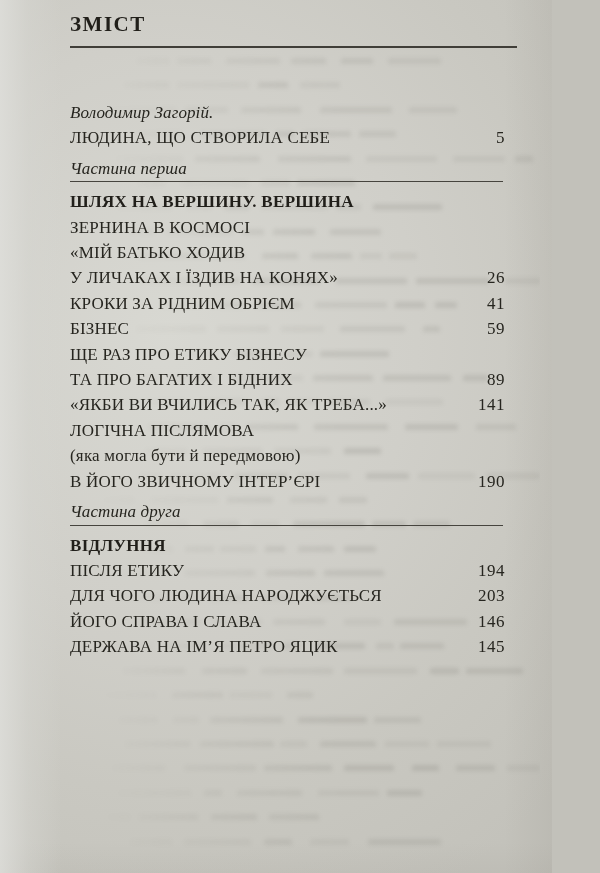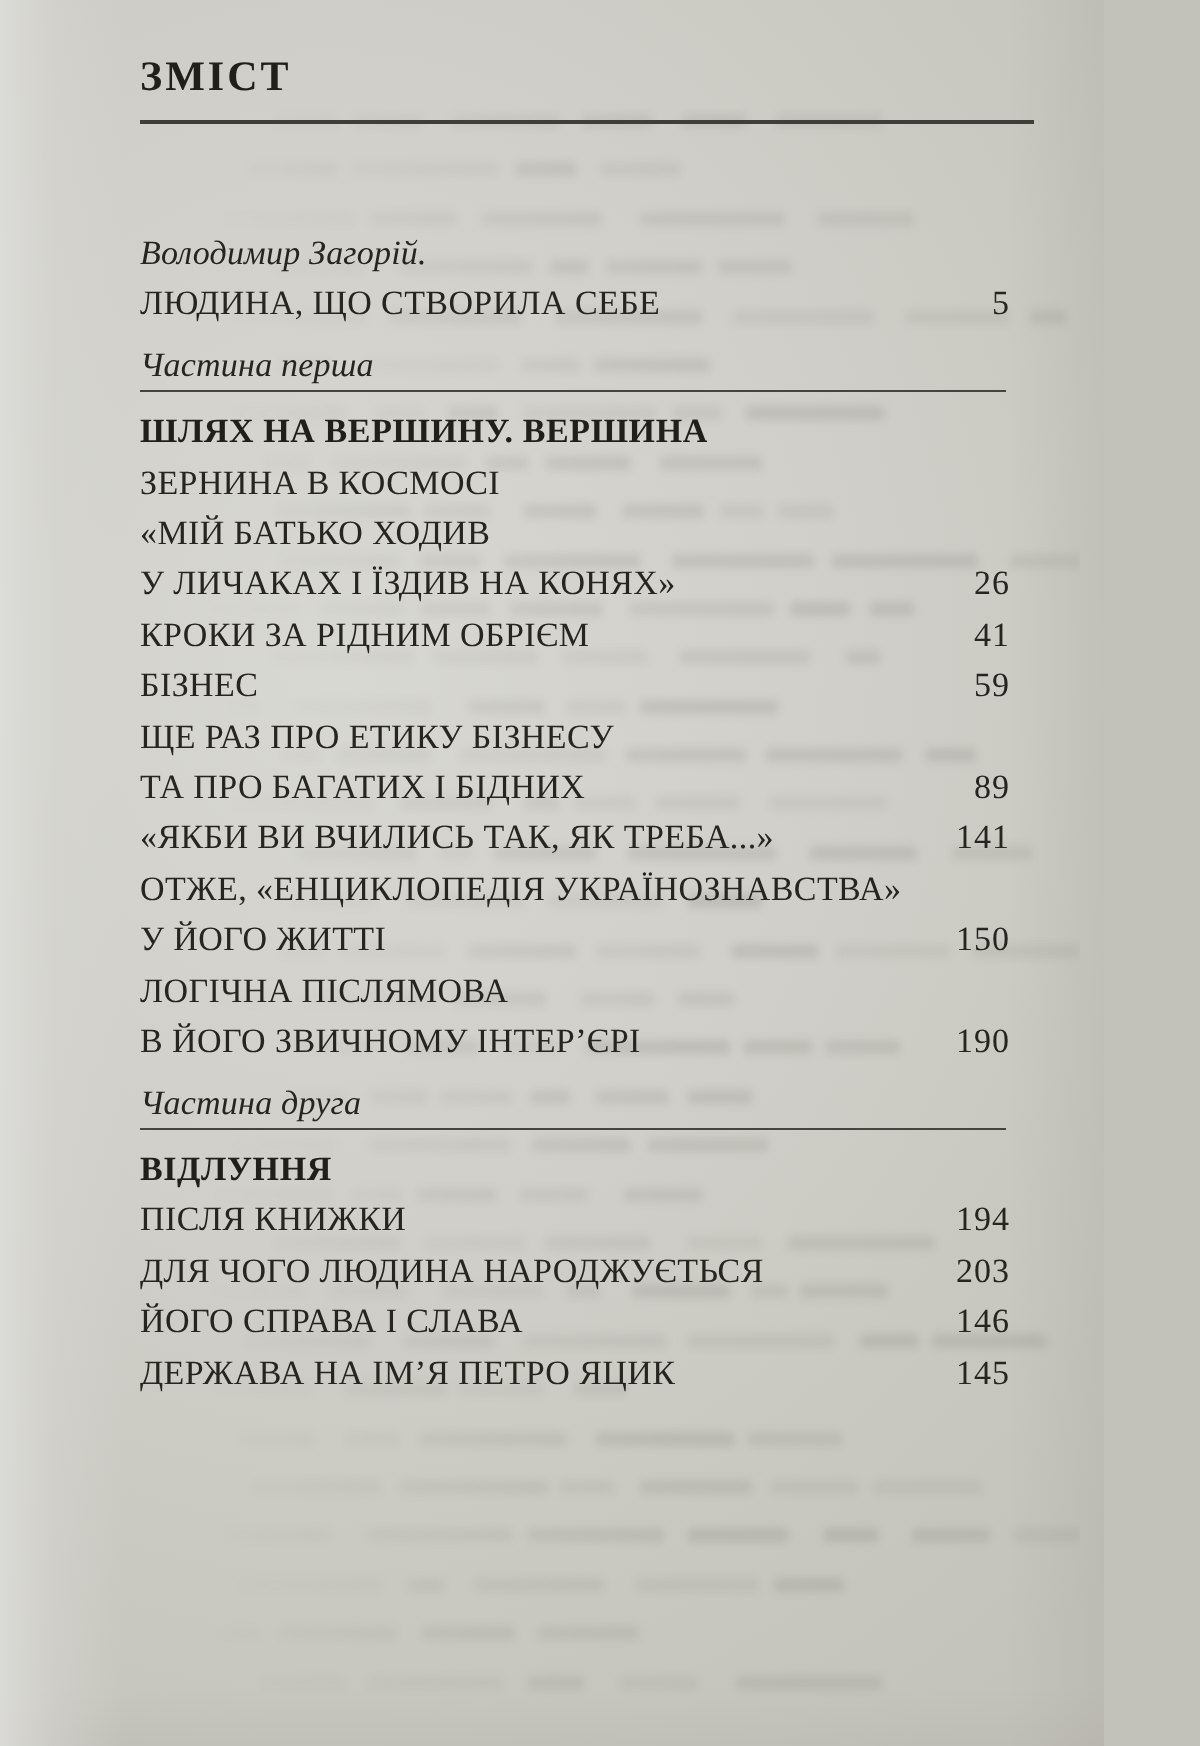--- a/index.html
+++ b/index.html
@@ -9,21 +9,21 @@
     font-family:"Liberation Serif","DejaVu Serif",serif;
   }
   .page{
     position:relative;width:552px;height:873px;
     background:
       linear-gradient(90deg, rgba(222,222,218,.85) 0px, rgba(214,214,209,.5) 28px, rgba(214,214,209,0) 62px),
       linear-gradient(270deg, rgba(150,146,138,.16) 0px, rgba(150,146,138,0) 48px),
       linear-gradient(0deg, rgba(150,146,138,.10) 0px, rgba(150,146,138,0) 30px),
       radial-gradient(ellipse 560px 640px at 30% 38%, #d8d8d2 0%, #d0cfc9 45%, #c9c8c1 72%, #c3c2bb 100%);
     box-sizing:border-box;
-    padding:26px 35px 0 70px;
+    padding:12px 35px 0 70px;
   }
   
   .bleed{
     position:absolute;left:96px;right:12px;top:54px;bottom:10px;
     filter:blur(2px);
     opacity:.17;
     -webkit-mask-image:linear-gradient(90deg, transparent 0%, rgba(0,0,0,.45) 22%, #000 55%);
     mask-image:linear-gradient(90deg, transparent 0%, rgba(0,0,0,.45) 22%, #000 55%);
     pointer-events:none;
     z-index:1;
@@ -129,38 +129,32 @@
             <span class="page-num">89</span>
           </div>
         </div>
         <div class="entry">
           <div class="entry-row">
             <span class="entry-text">«ЯКБИ ВИ ВЧИЛИСЬ ТАК, ЯК ТРЕБА...»</span>
             <span class="page-num">141</span>
           </div>
         </div>
         <div class="entry">
-          <span class="entry-text block">ОТЖЕ, «ЕНЦИКЛОПЕДІЯ УКРАЇНОЗНАВСТВА»</span>
-          <div class="entry-row">
-            <span class="entry-text">У ЙОГО ЖИТТІ</span>
-            <span class="page-num">150</span>
-          </div>
-        </div>
-        <div class="entry">
           <span class="entry-text block">ЛОГІЧНА ПІСЛЯМОВА</span>
+          <span class="entry-text block">(яка могла бути й передмовою)</span>
           <div class="entry-row">
             <span class="entry-text">В ЙОГО ЗВИЧНОМУ ІНТЕР’ЄРІ</span>
             <span class="page-num">190</span>
           </div>
         </div>
         <div class="part-label italic">Частина друга</div>
         <div class="part-heading">ВІДЛУННЯ</div>
         <div class="entry">
           <div class="entry-row">
-            <span class="entry-text">ПІСЛЯ КНИЖКИ</span>
+            <span class="entry-text">ПІСЛЯ ЕТИКУ</span>
             <span class="page-num">194</span>
           </div>
         </div>
         <div class="entry">
           <div class="entry-row">
             <span class="entry-text">ДЛЯ ЧОГО ЛЮДИНА НАРОДЖУЄТЬСЯ</span>
             <span class="page-num">203</span>
           </div>
         </div>
         <div class="entry">

